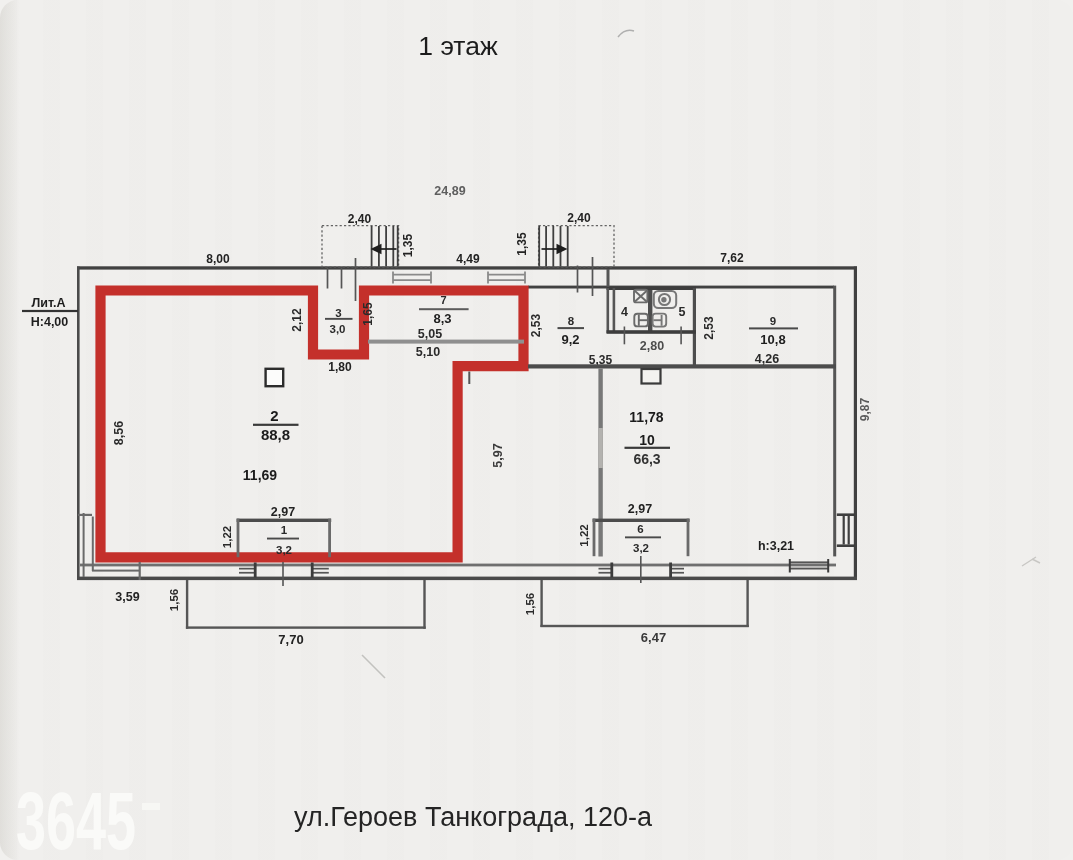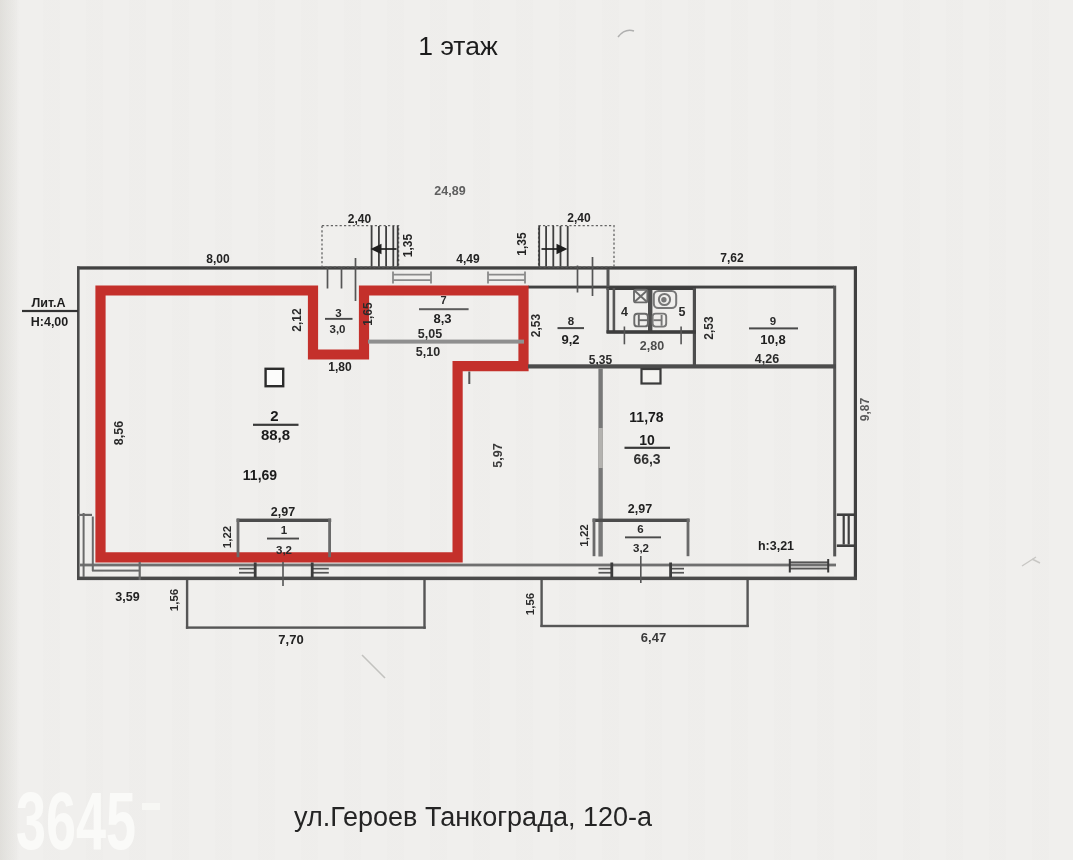--- a/index.html
+++ b/index.html
@@ -3,21 +3,21 @@
 <meta charset="utf-8">
 <style>
   html,body{margin:0;padding:0;}
   body{width:1073px;height:860px;overflow:hidden;
     background:#f1f0ee;
     font-family:"Liberation Sans", sans-serif;}
   #page{position:relative;width:1073px;height:860px;
     background:
       linear-gradient(to right, rgba(210,208,202,0.5), rgba(210,208,202,0) 20px),
       repeating-linear-gradient(90deg, rgba(120,118,112,0.013) 0 17px, rgba(255,255,255,0.02) 17px 43px),
-      #f0efed;}
+      #f0efed; border-radius: 18px;}
   svg text{font-family:"Liberation Sans", sans-serif;}
 </style>
 </head>
 <body>
 <div id="page">
 <svg width="1073" height="860" viewBox="0 0 1073 860">
 
   <text x="458" y="54.5" font-size="26.5" fill="#1c1c1c" text-anchor="middle">1 этаж</text>
 
   <path d="M618 37 q7 -9 16 -6" stroke="#9f9f9f" stroke-width="1.5" fill="none" opacity="0.8"></path>

